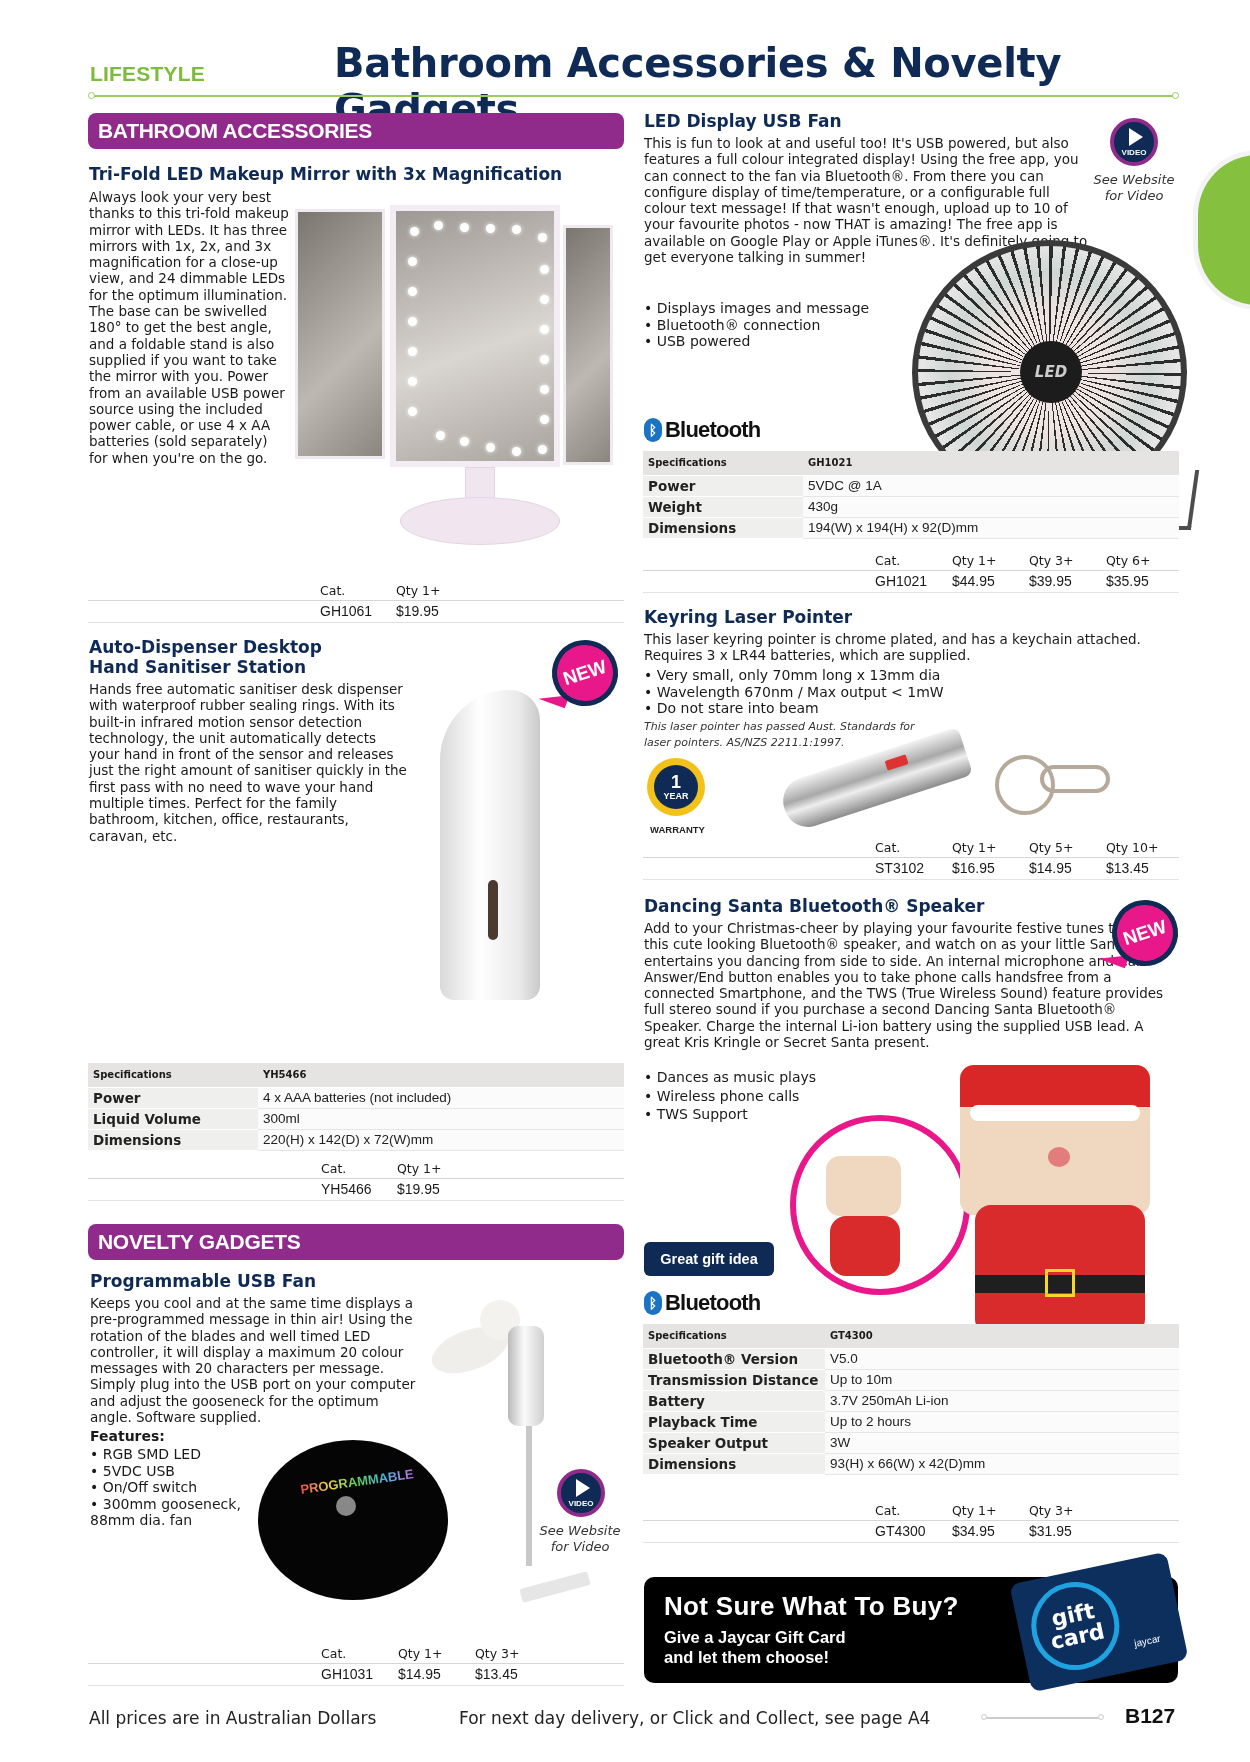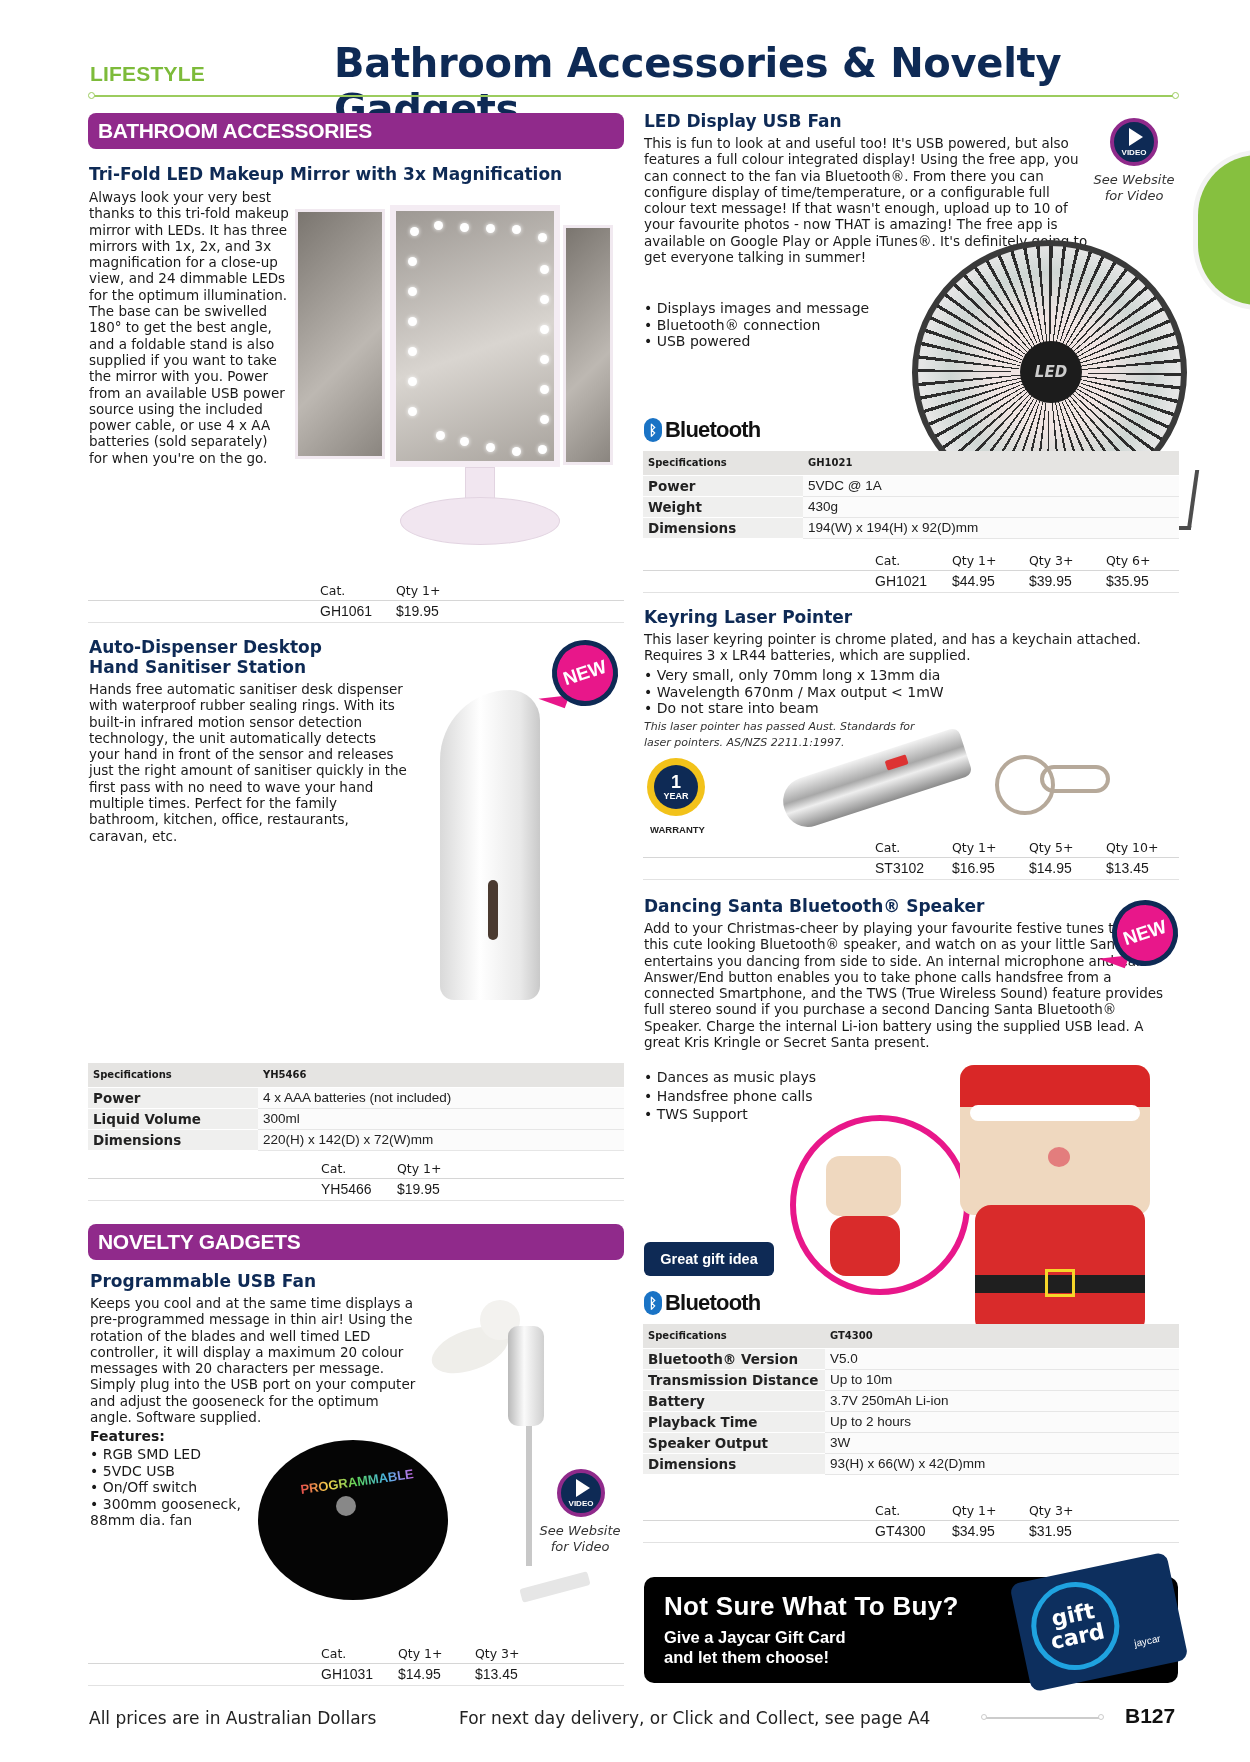--- a/index.html
+++ b/index.html
@@ -362,21 +362,21 @@
         </tr>
   </tbody>
     </table>
 </section>
 
 <section>
   <div class="abs ptitle" style="left:644px; top:896px;">Dancing Santa Bluetooth® Speaker</div>
   <div class="abs pbody" style="left:644px; top:920px; width:530px;">Add to your Christmas-cheer by playing your favourite festive tunes through this cute looking Bluetooth® speaker, and watch on as your little Santa entertains you dancing from side to side. An internal microphone and Call Answer/End button enables you to take phone calls handsfree from a connected Smartphone, and the TWS (True Wireless Sound) feature provides full stereo sound if you purchase a second Dancing Santa Bluetooth® Speaker. Charge the internal Li-ion battery using the supplied USB lead. A great Kris Kringle or Secret Santa present.</div>
   <ul class="abs bullets" style="left:644px; top:1069px;">
     <li style="margin-bottom:2px;">Dances as music plays</li>
-    <li style="margin-bottom:2px;">Handsfree phone calls</li>
+    <li style="margin-bottom:2px;">Wireless phone calls</li>
     <li>TWS Support</li>
   </ul>
   <div class="abs" style="left:1112px; top:900px;">
     <div class="abs new-tail" style="left:-12px; top:50px;"></div>
     <div class="new-badge">
         <span>NEW</span>
       </div>
   </div>
 
   <div class="abs circle-inset" style="left:790px; top:1115px; width:180px; height:180px;">

